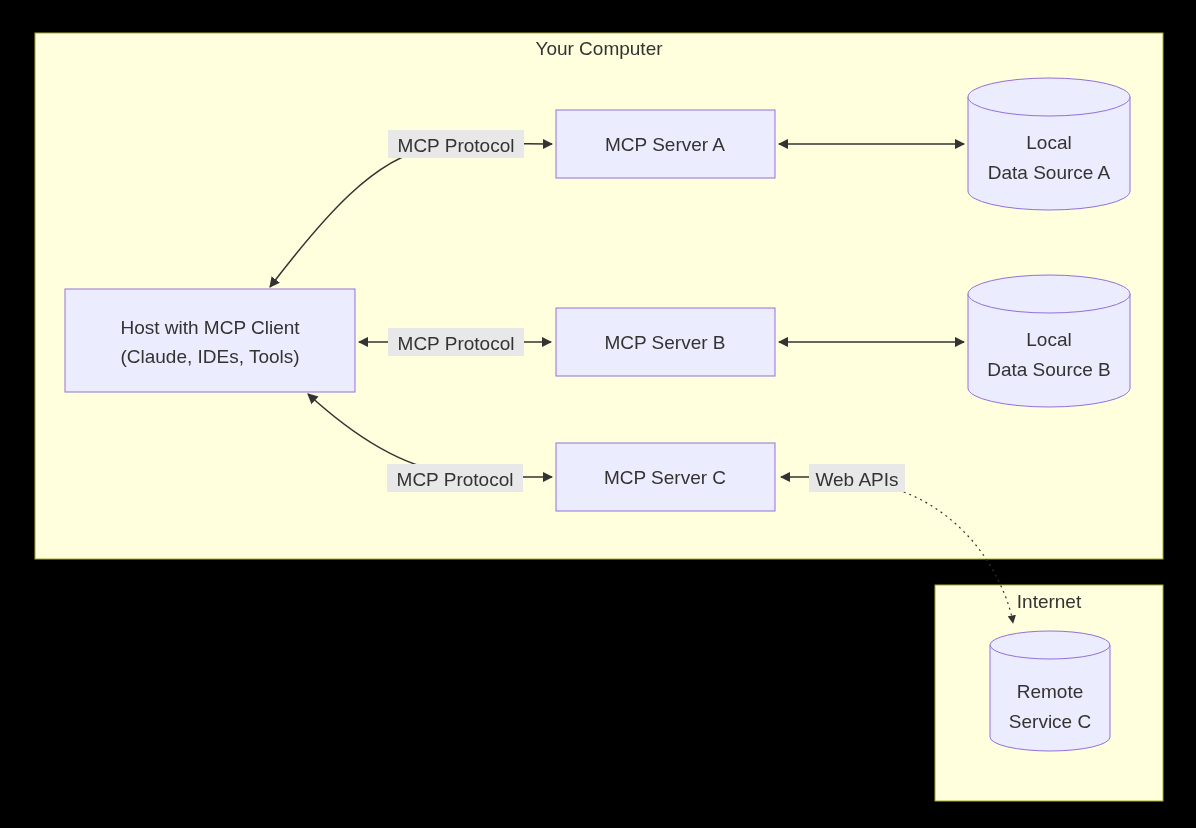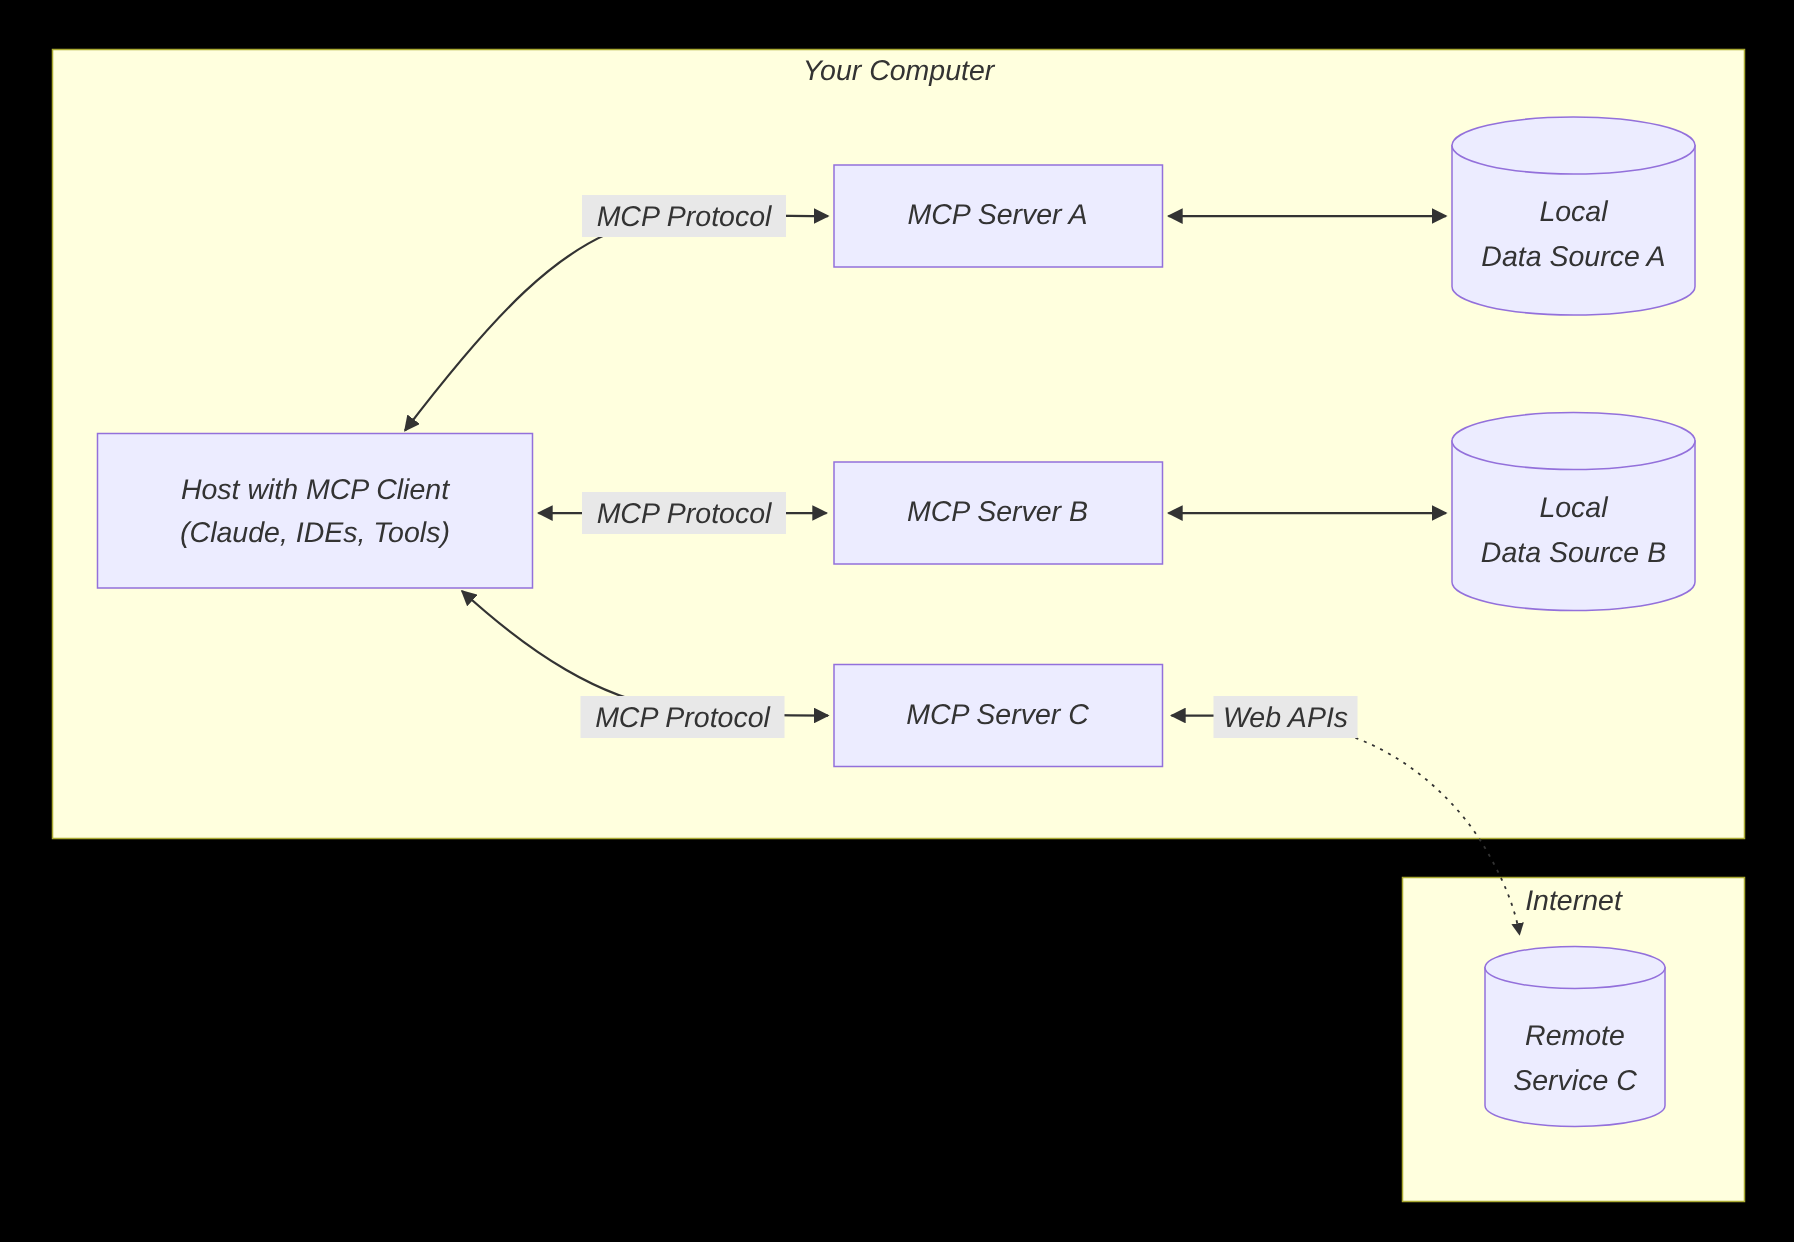--- a/index.html
+++ b/index.html
@@ -7,21 +7,20 @@
     padding: 0;
     background: #000000;
   }
   .page {
     position: relative;
     width: 1196px;
     height: 828px;
     background: #000000;
     overflow: hidden;
     font-family: "Liberation Sans", sans-serif;
-    font-style: italic;
   }
   svg { display: block; }
   .cluster-rect {
     fill: #ffffde;
     stroke: #aaaa33;
     stroke-width: 1;
   }
   .node-rect {
     fill: #ececff;
     stroke: #9370db;

